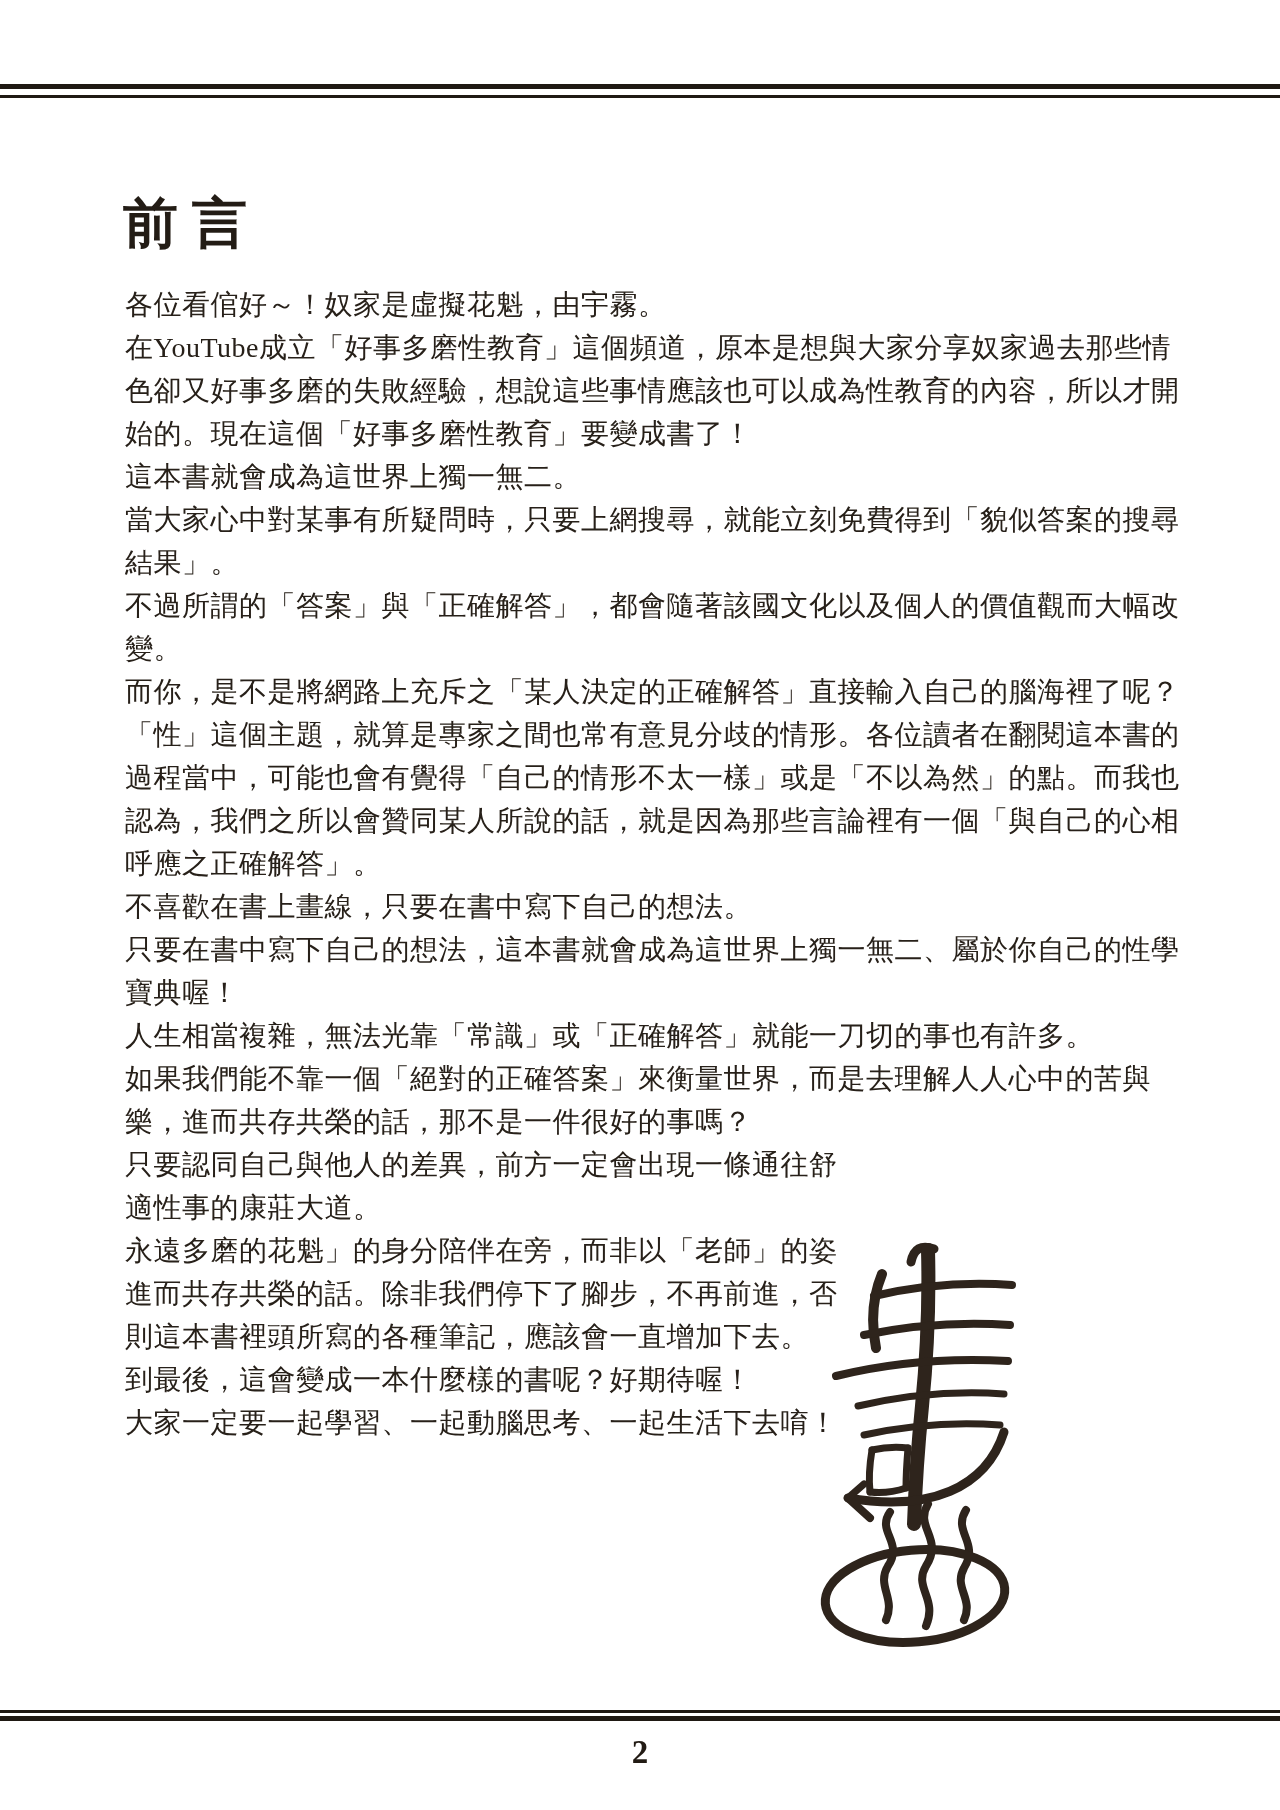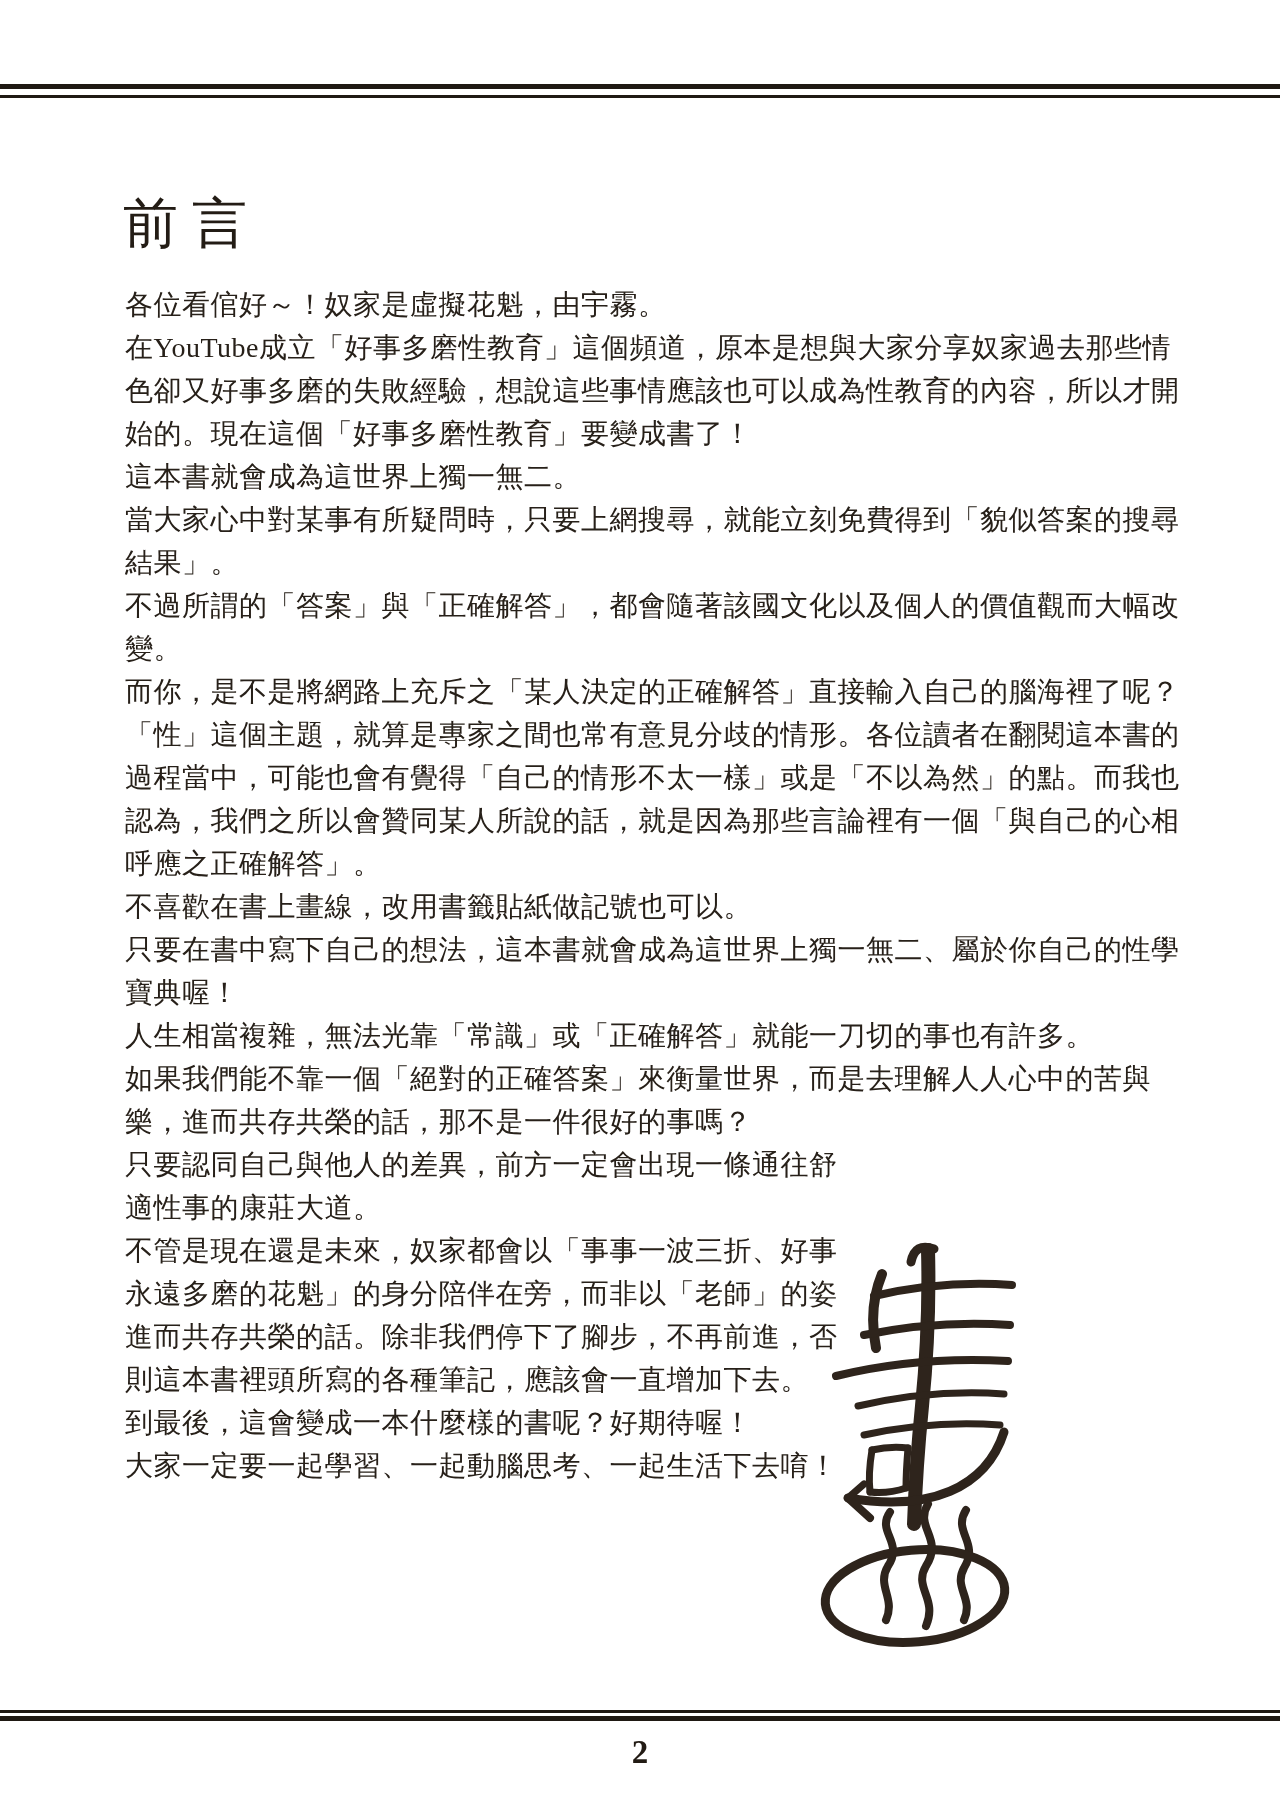--- a/index.html
+++ b/index.html
@@ -14,21 +14,21 @@
   }
   .rule{position:absolute;left:0;width:1280px;background:#1f1913;}
   .rule.top-a{top:84px;height:5px;}
   .rule.top-b{top:95px;height:3px;}
   .rule.bot-a{top:1710px;height:3px;}
   .rule.bot-b{top:1716px;height:5px;}
   .title{
     position:absolute;
     left:123px;top:150px;
     font-size:55px;
-    font-weight:400;
+    font-weight:700;
     letter-spacing:14px;
     color:#231c15;
   }
   .body-text{
     position:absolute;
     left:125px;top:283px;
     width:1000px;
   }
   .line{
     height:43px;
@@ -71,29 +71,28 @@
     <div class="line">這本書就會成為這世界上獨一無二。</div>
     <div class="line">當大家心中對某事有所疑問時，只要上網搜尋，就能立刻免費得到「貌似答案的搜尋</div>
     <div class="line">結果」。</div>
     <div class="line">不過所謂的「答案」與「正確解答」，都會隨著該國文化以及個人的價值觀而大幅改</div>
     <div class="line">變。</div>
     <div class="line">而你，是不是將網路上充斥之「某人決定的正確解答」直接輸入自己的腦海裡了呢？</div>
     <div class="line">「性」這個主題，就算是專家之間也常有意見分歧的情形。各位讀者在翻閱這本書的</div>
     <div class="line">過程當中，可能也會有覺得「自己的情形不太一樣」或是「不以為然」的點。而我也</div>
     <div class="line">認為，我們之所以會贊同某人所說的話，就是因為那些言論裡有一個「與自己的心相</div>
     <div class="line">呼應之正確解答」。</div>
-    <div class="line">不喜歡在書上畫線，改用書籤貼紙做記號也可以。</div>
+    <div class="line">不喜歡在書上畫線，只要在書中寫下自己的想法。</div>
     <div class="line">只要在書中寫下自己的想法，這本書就會成為這世界上獨一無二、屬於你自己的性學</div>
     <div class="line">寶典喔！</div>
     <div class="line">人生相當複雜，無法光靠「常識」或「正確解答」就能一刀切的事也有許多。</div>
     <div class="line">如果我們能不靠一個「絕對的正確答案」來衡量世界，而是去理解人人心中的苦與</div>
     <div class="line">樂，進而共存共榮的話，那不是一件很好的事嗎？</div>
     <div class="line">只要認同自己與他人的差異，前方一定會出現一條通往舒</div>
     <div class="line">適性事的康莊大道。</div>
-    <div class="line">不管是現在還是未來，奴家都會以「事事一波三折、好事</div>
     <div class="line">永遠多磨的花魁」的身分陪伴在旁，而非以「老師」的姿</div>
     <div class="line">進而共存共榮的話。除非我們停下了腳步，不再前進，否</div>
     <div class="line">則這本書裡頭所寫的各種筆記，應該會一直增加下去。</div>
     <div class="line">到最後，這會變成一本什麼樣的書呢？好期待喔！</div>
     <div class="line">大家一定要一起學習、一起動腦思考、一起生活下去唷！</div>
   </div>
 
   <svg class="logo" viewBox="0 0 200 420" xmlns="http://www.w3.org/2000/svg">
     <g fill="none" stroke="#2e241c" stroke-linecap="round">
       <path d="M93,26 Q97,6 116,13" stroke-width="9"></path>

